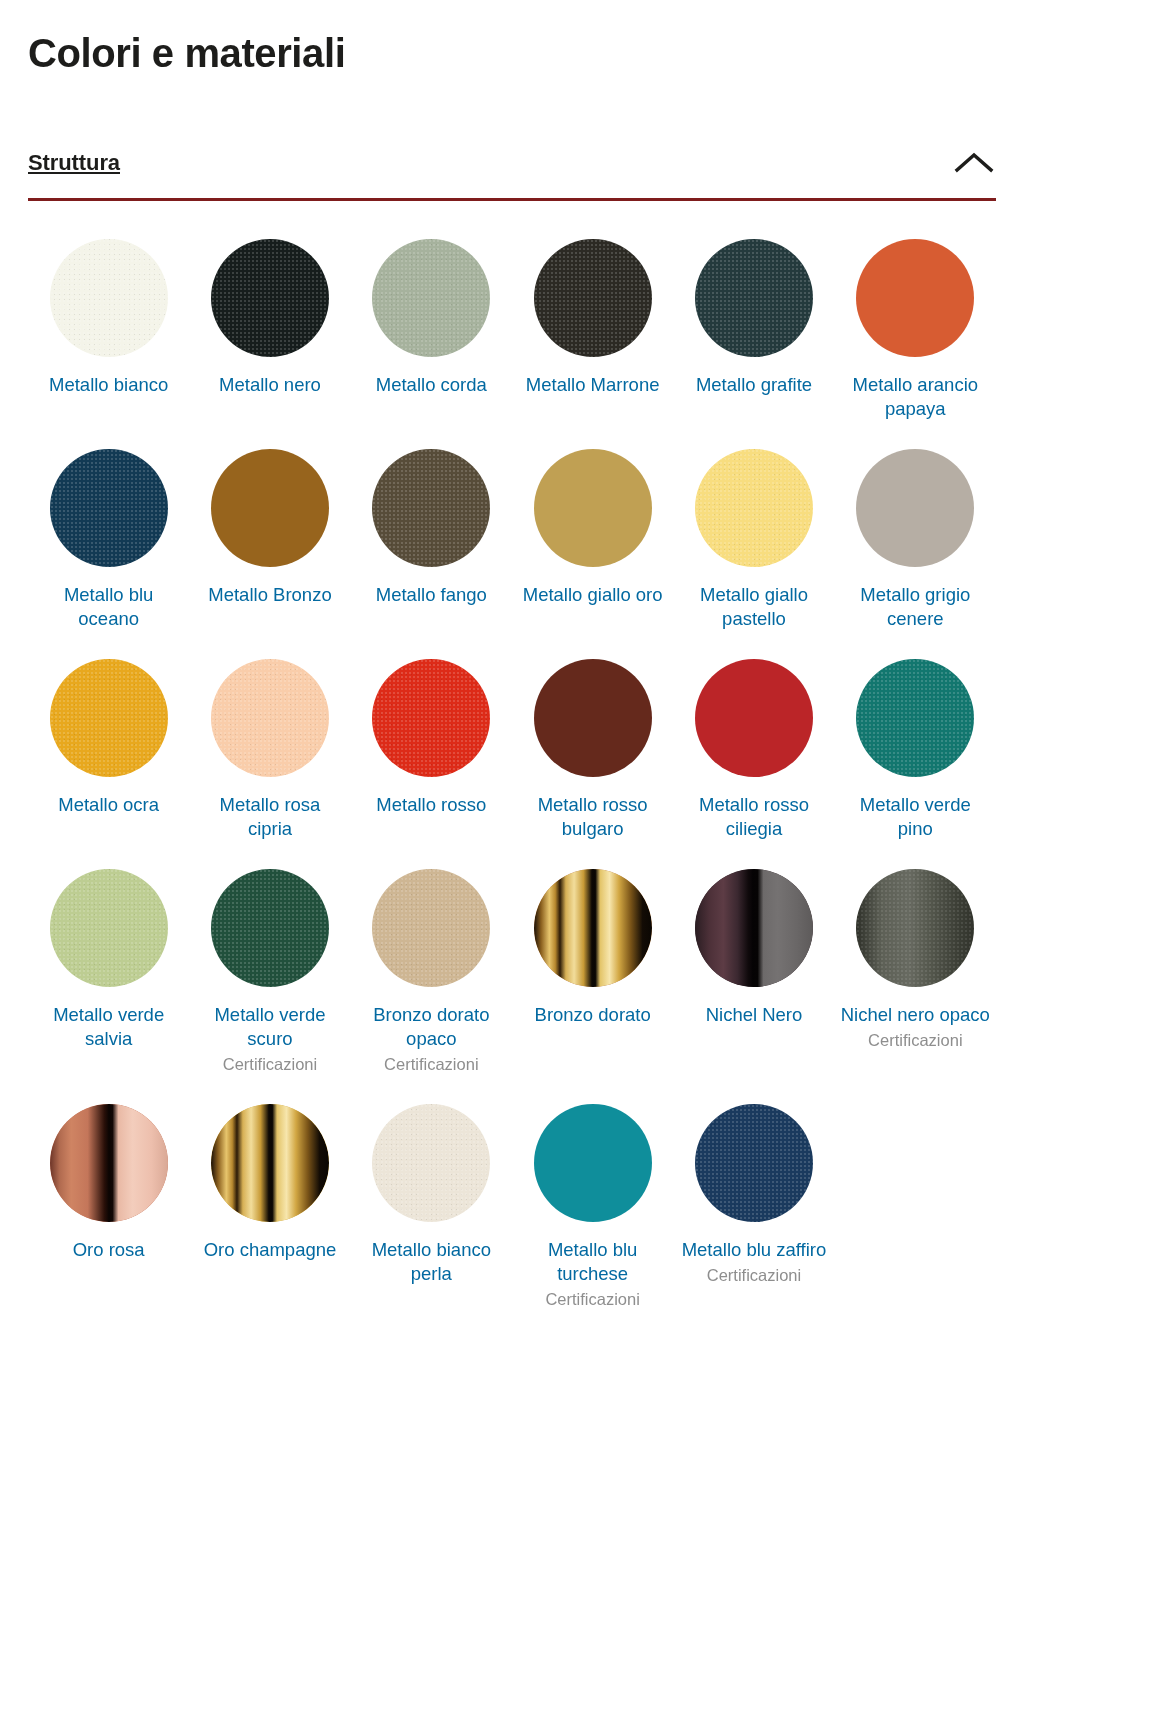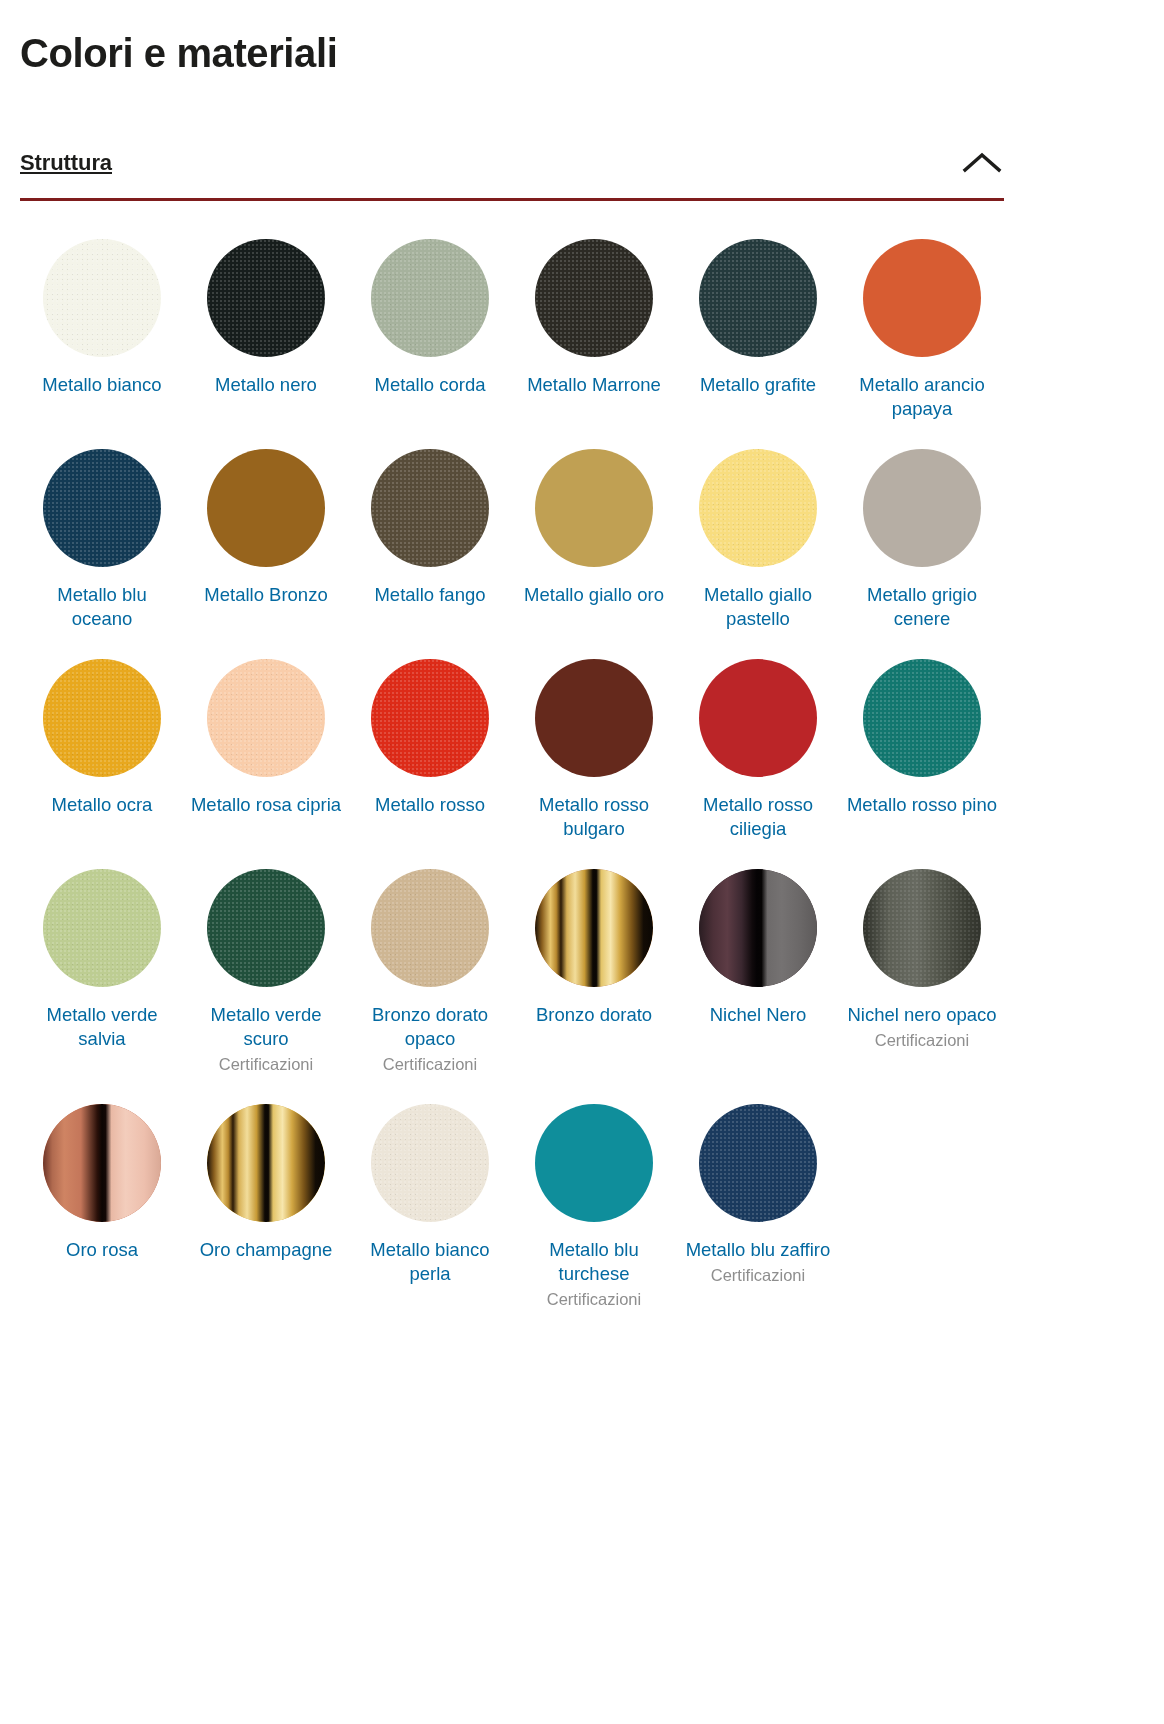--- a/index.html
+++ b/index.html
@@ -9,21 +9,21 @@
   }
   body {
     width: 1164px;
     height: 1724px;
     font-family: "Liberation Sans", sans-serif;
     color: #1d1d1b;
     overflow: hidden;
   }
   .page {
     width: 1024px;
-    padding: 0 20px;
+    padding: 0 28px;
   }
   .page-title {
     font-size: 40px;
     font-weight: 700;
     letter-spacing: -0.4px;
     margin: 30px 0 0 0;
     line-height: 1.15;
     color: #1d1d1b;
   }
   .section {
@@ -215,21 +215,21 @@
           <div class="swatch-label">Metallo rosso bulgaro</div>
         </div>
         <div class="swatch-cell">
           <div class="swatch-disc" style="background: rgb(187, 37, 40);"></div>
           <div class="swatch-label">Metallo rosso ciliegia</div>
         </div>
         <div class="swatch-cell">
           <div class="swatch-disc" style="background: rgb(18, 119, 111);">
             <div class="grain"></div>
           </div>
-          <div class="swatch-label">Metallo rosso pino</div>
+          <div class="swatch-label">Metallo verde pino</div>
         </div>
         <div class="swatch-cell">
           <div class="swatch-disc" style="background: rgb(189, 205, 146);">
             <div class="grain"></div>
           </div>
           <div class="swatch-label">Metallo verde salvia</div>
         </div>
         <div class="swatch-cell">
           <div class="swatch-disc" style="background: rgb(33, 80, 60);">
             <div class="grain"></div>

